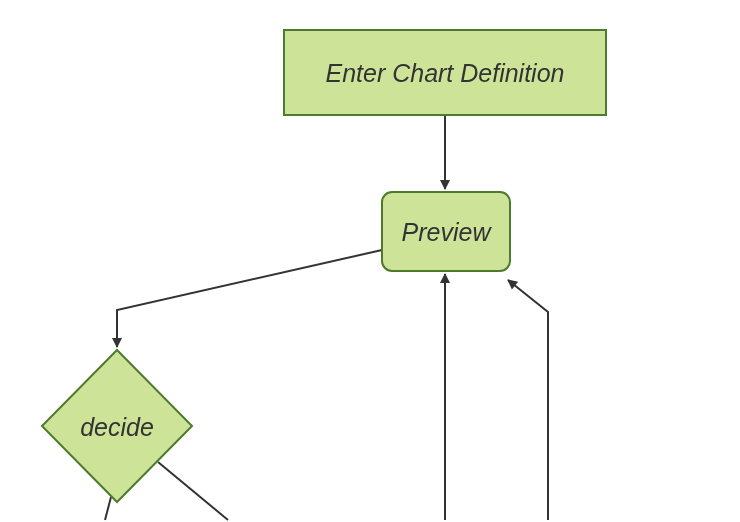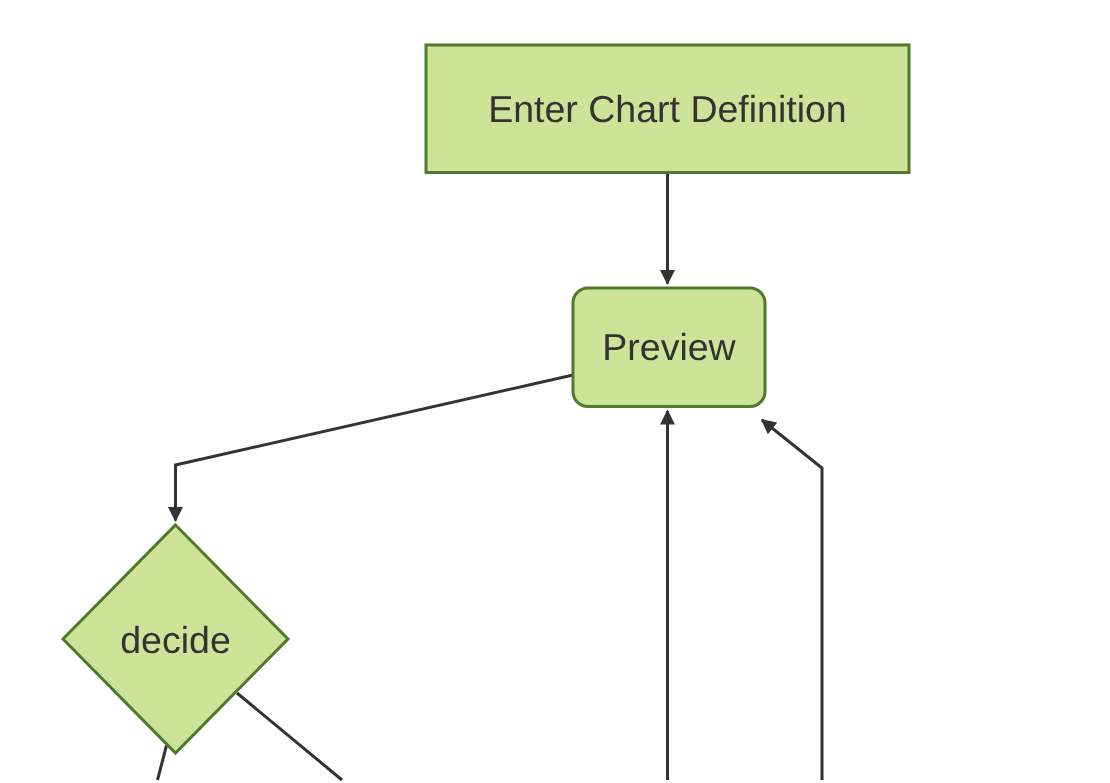--- a/index.html
+++ b/index.html
@@ -9,21 +9,21 @@
     --edge-line: #333333;
     --label-text: #333333;
   }
   * { margin: 0; padding: 0; box-sizing: border-box; }
   html, body {
     width: 740px; height: 522px;
     background: var(--background);
     overflow: hidden;
     font-family: "Liberation Sans", sans-serif;
   }
-  .stage { width: 740px; height: 522px; position: relative; background: var(--background); }
+  .stage { width: 740px; height: 522px; position: relative; background: var(--background); font-style: italic; }
   svg { display: block; }
   .edge {
     fill: none;
     stroke: var(--edge-line);
     stroke-width: 2;
   }
   .node-shape {
     fill: var(--node-fill);
     stroke: var(--node-border);
     stroke-width: 2;

